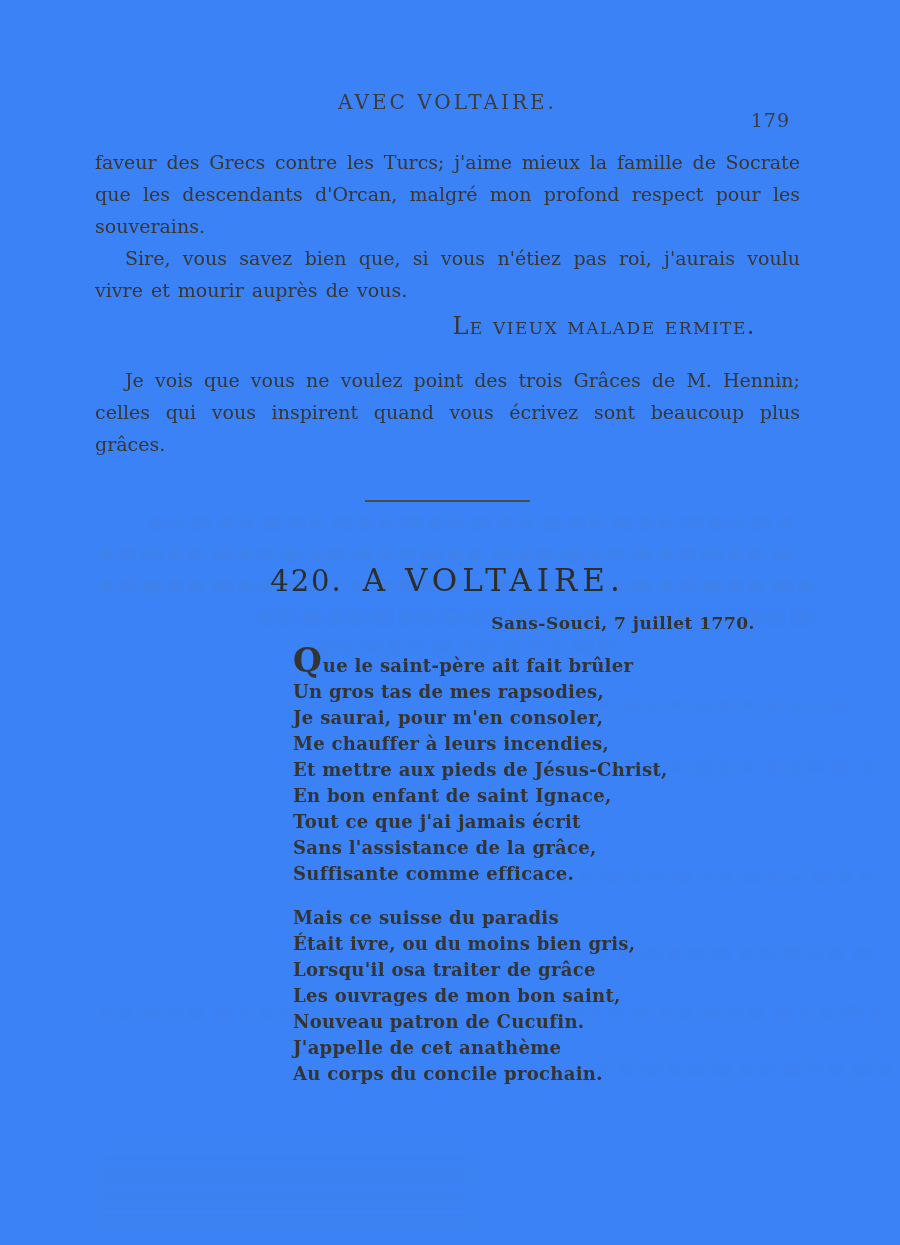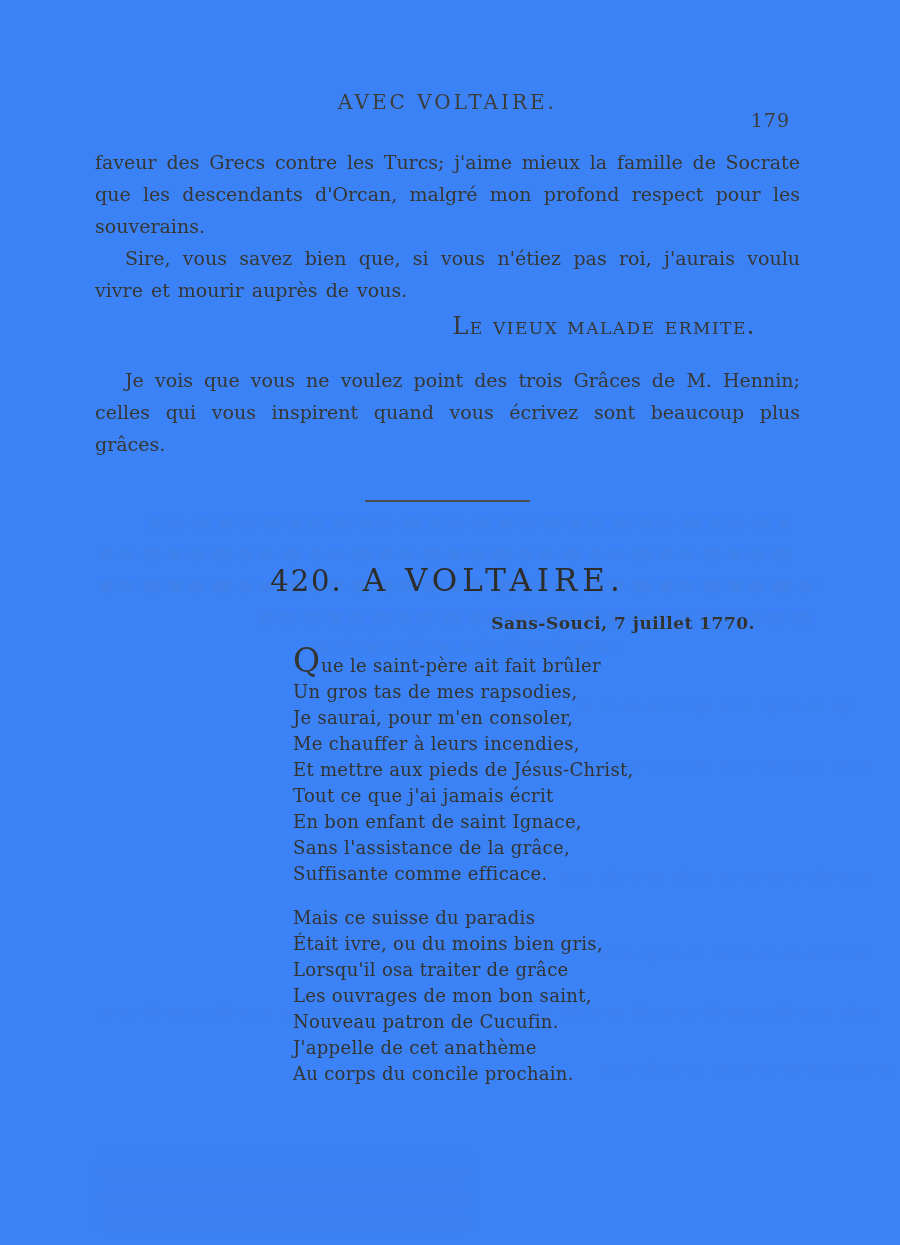--- a/index.html
+++ b/index.html
@@ -94,21 +94,21 @@
     font-size: 17px;
     font-weight: bold;
     letter-spacing: 0.5px;
     color: #333331;
   }
 
   .poem {
     margin-top: 15px;
     margin-left: 198px;
     font-size: 18px;
-    font-weight: normal;
+    font-weight: bold;
     line-height: 26px;
     color: #343432;
     letter-spacing: 0.3px;
   }
   .stanza { margin: 0; }
   .stanza + .stanza { margin-top: 18px; }
   .stanza.first .poem-line:first-child::first-letter {
     font-size: 33px;
     letter-spacing: 1px;
   }
@@ -179,22 +179,22 @@
 
     <div class="dateline">Sans-Souci, 7 juillet 1770.</div>
 
     <div class="poem">
       <div class="stanza first">
           <div class="poem-line">Que le saint-père ait fait brûler</div>
           <div class="poem-line">Un gros tas de mes rapsodies,</div>
           <div class="poem-line">Je saurai, pour m'en consoler,</div>
           <div class="poem-line">Me chauffer à leurs incendies,</div>
           <div class="poem-line">Et mettre aux pieds de Jésus-Christ,</div>
+          <div class="poem-line">En bon enfant de saint Ignace,</div>
           <div class="poem-line">Tout ce que j'ai jamais écrit</div>
-          <div class="poem-line">En bon enfant de saint Ignace,</div>
           <div class="poem-line">Sans l'assistance de la grâce,</div>
           <div class="poem-line">Suffisante comme efficace.</div>
         </div>
       <div class="stanza">
           <div class="poem-line">Mais ce suisse du paradis</div>
           <div class="poem-line">Était ivre, ou du moins bien gris,</div>
           <div class="poem-line">Lorsqu'il osa traiter de grâce</div>
           <div class="poem-line">Les ouvrages de mon bon saint,</div>
           <div class="poem-line">Nouveau patron de Cucufin.</div>
           <div class="poem-line">J'appelle de cet anathème</div>

